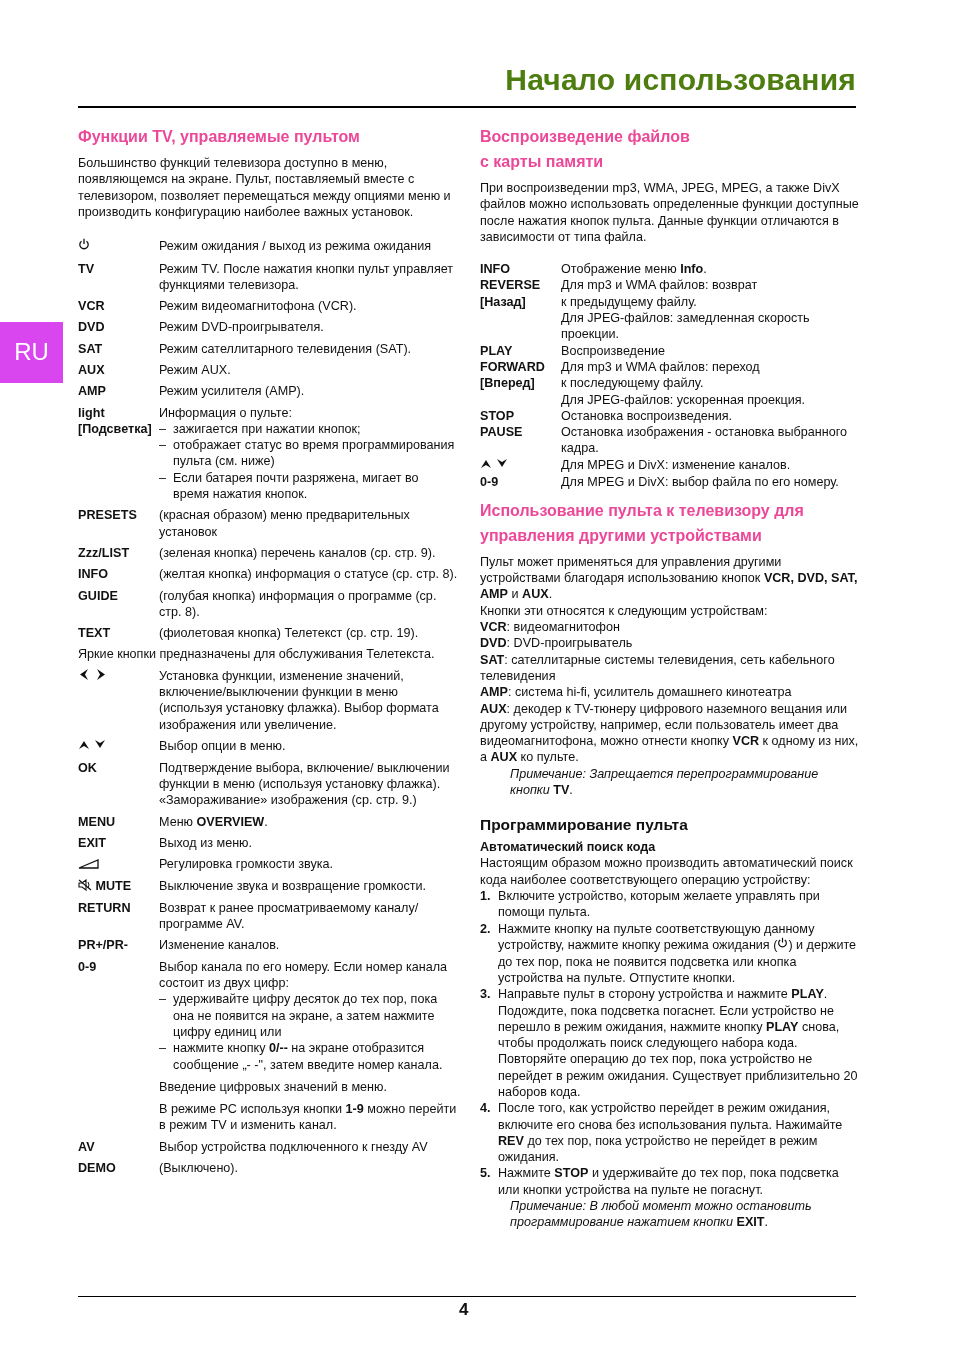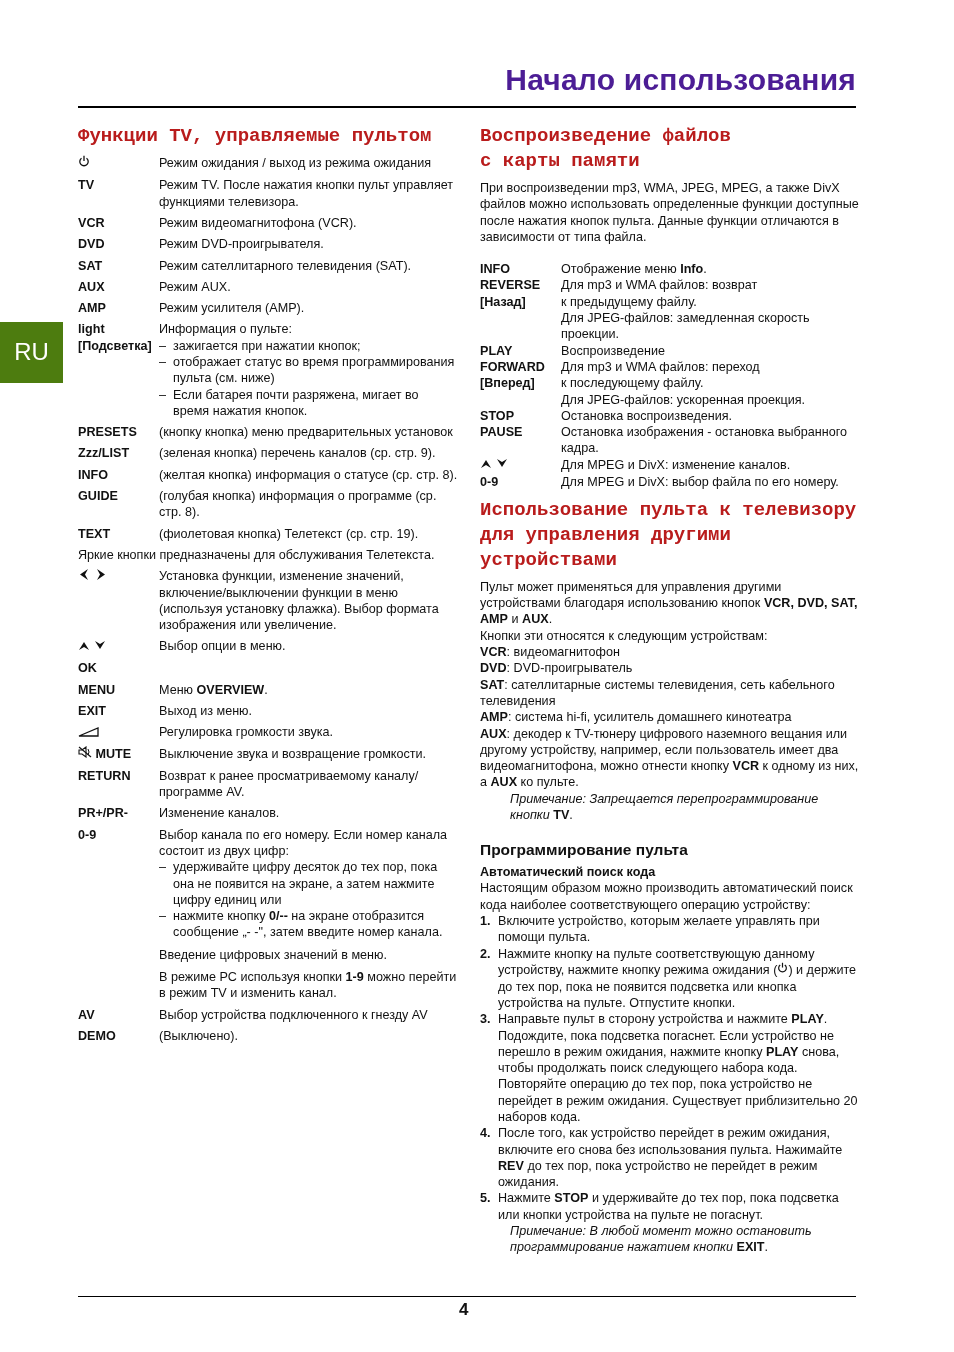--- a/index.html
+++ b/index.html
@@ -1,27 +1,27 @@
 <!DOCTYPE html>
 <html><head>
 <meta charset="utf-8">
 <style>
   html, body { margin:0; padding:0; background:#ffffff; }
   body { width:954px; height:1352px; position:relative; overflow:hidden;
          font-family:"Liberation Sans", sans-serif; color:#111; font-size:12.6px; line-height:16.3px; }
-  .page-title { position:absolute; right:98px; top:62px; font-size:30px; font-weight:bold; color:#4c1d95; line-height:36px; letter-spacing:0.2px; }
+  .page-title { position:absolute; right:98px; top:62px; font-size:30px; font-weight:bold; color:#4d7c0f; line-height:36px; letter-spacing:0.2px; }
   .top-rule { position:absolute; left:78px; top:106px; width:778px; height:2px; background:#000; }
   .bottom-rule { position:absolute; left:78px; top:1296px; width:778px; height:1px; background:#000; }
   .page-num { position:absolute; left:459px; top:1302px; font-size:17px; font-weight:bold; }
-  .lang-tab { position:absolute; left:0; top:322px; width:63px; height:61px; background:#4d7c0f; color:#fff; font-size:24px; display:flex; align-items:center; justify-content:center; }
+  .lang-tab { position:absolute; left:0; top:322px; width:63px; height:61px; background:#d946ef; color:#fff; font-size:24px; display:flex; align-items:center; justify-content:center; }
 
   .col-left { position:absolute; left:78px; top:124px; width:380px; }
   .col-right { position:absolute; left:480px; top:124px; width:380px; }
 
-  h2 { font-size:19px; line-height:25px; font-weight:bold; margin:0 0 6px 0; color:#b91c1c;font-family:Liberation Mono, monospace; }
+  h2 { font-size:16px; line-height:25px; font-weight:bold; margin:0 0 6px 0; color:#ec4899; }
   h3 { font-size:15.5px; line-height:20px; font-weight:bold; margin:0 0 4px 0; }
   h4 { font-size:12.6px; line-height:16px; font-weight:bold; margin:0; }
   p { margin:0; }
 
   .intro { margin-bottom:18px; }
   .kv { display:flex; margin-bottom:5px; }
   .kv .k { width:81px; flex:0 0 81px; font-weight:bold; }
   .kv .v { flex:1; }
   .kv.tight { margin-bottom:0; }
   .kv.tight .k { width:81px; flex:0 0 81px; }
@@ -40,20 +40,21 @@
 </style>
 </head>
 <body>
 
 <div class="page-title">Начало использования</div>
 <div class="top-rule"></div>
 <div class="lang-tab">RU</div>
 
 <div class="col-left">
   <h2>Функции TV, управляемые пультом</h2>
+  <p class="intro">Большинство функций телевизора доступно в меню, появляющемся на экране. Пульт, поставляемый вместе с телевизором, позволяет перемещаться между опциями меню и производить конфигурацию наиболее важных установок.</p>
 
   <div class="kv">
     <div class="k">
       <span class="icon">
         <svg width="12" height="13" viewBox="0 0 12 13">
             <path d="M3.5 3.2 A4.2 4.2 0 1 0 8.5 3.2" fill="none" stroke="#111" stroke-width="1.3"></path>
             <line x1="6" y1="0.8" x2="6" y2="6" stroke="#111" stroke-width="1.3"></line>
           </svg>
       </span>
     </div>
@@ -96,21 +97,21 @@
           <span>отображает статус во время программирования пульта (см. ниже)</span>
         </div>
       <div class="dash">
           <span class="d">–</span>
           <span>Если батарея почти разряжена, мигает во время нажатия кнопок.</span>
         </div>
     </div>
   </div>
   <div class="kv">
       <div class="k">PRESETS</div>
-      <div class="v">(кнопку кнопка) меню предварительных установок</div>
+      <div class="v">(красная образом) меню предварительных установок</div>
     </div>
   <div class="kv">
       <div class="k">Zzz/LIST</div>
       <div class="v">(зеленая кнопка) перечень каналов (ср. стр. 9).</div>
     </div>
   <div class="kv">
       <div class="k">INFO</div>
       <div class="v">(желтая кнопка) информация о статусе (ср. стр. 8).</div>
     </div>
   <div class="kv">
@@ -140,20 +141,21 @@
         <svg width="30" height="12" viewBox="0 0 30 12">
             <path d="M1 11 L6 3 L11 11 L6 8 Z" fill="#111"></path>
             <path d="M17 2 L22 10 L27 2 L22 5 Z" fill="#111"></path>
           </svg>
       </span>
     </div>
     <div class="v">Выбор опции в меню.</div>
   </div>
   <div class="kv">
       <div class="k">OK</div>
+      <div class="v">Подтверждение выбора, включение/ выключении функции в меню (используя установку флажка). «Замораживание» изображения (ср. стр. 9.)</div>
     </div>
   <div class="kv">
       <div class="k">MENU</div>
       <div class="v"><span>Меню </span><b>OVERVIEW</b><span>.</span></div>
     </div>
   <div class="kv">
       <div class="k">EXIT</div>
       <div class="v">Выход из меню.</div>
     </div>
   <div class="kv">

